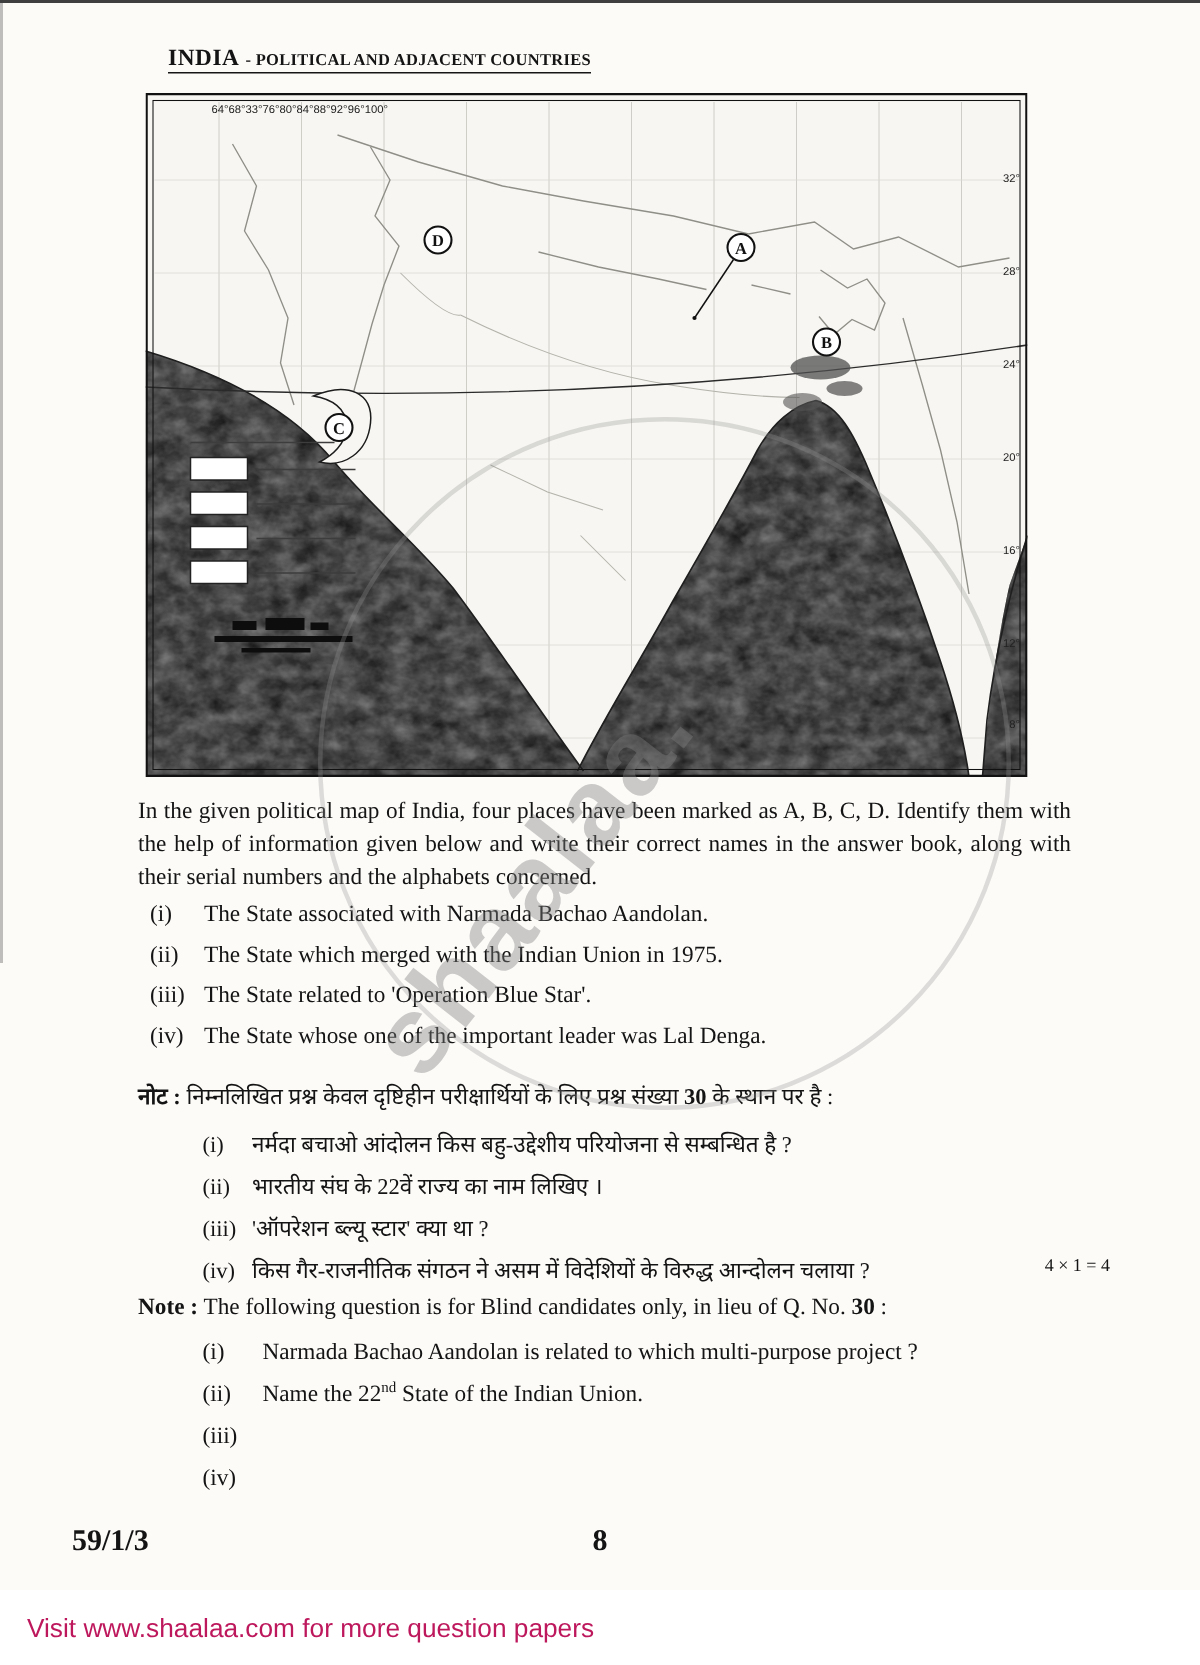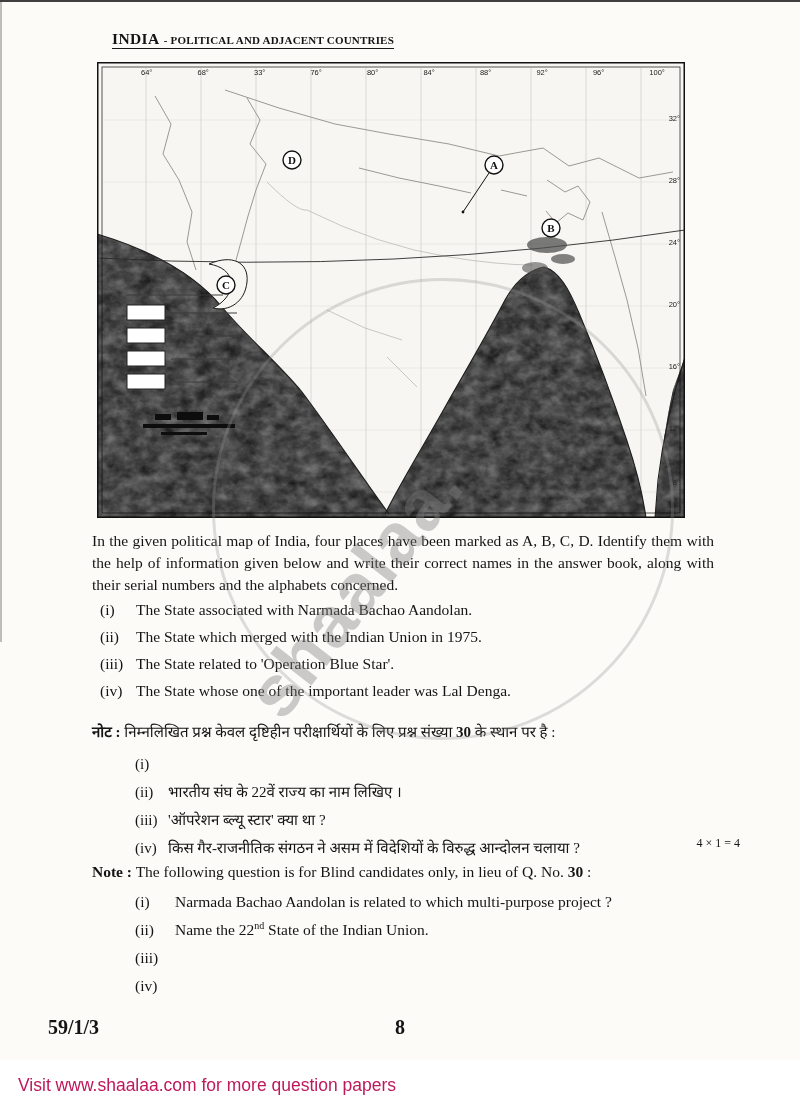--- a/index.html
+++ b/index.html
@@ -13,21 +13,21 @@
   .edge-left{position:absolute;left:0;top:2px;width:2px;height:640px;background:#8a8a8a;opacity:.55;}
 
   
   .header{position:absolute;left:112px;top:30px;border-bottom:1.6px solid #161616;padding-bottom:0;white-space:nowrap;}
   .t1{font-size:15.5px;font-weight:bold;letter-spacing:.4px;}
   .t2{font-size:11px;font-weight:bold;margin-left:4px;letter-spacing:.2px;}
 
   
   .map-wrap{position:absolute;left:97px;top:62px;width:588px;height:456px;}
   .map-wrap svg{position:absolute;left:0;top:0;}
-  .lon-row{position:absolute;left:44px;right:20px;top:6px;display:flex;justify-content:space-between;
+  .lon-row{position:absolute;left:44px;right:20px;top:6px;display:flex;justify-content:flex-start;
            font-family:"Liberation Sans","DejaVu Sans",sans-serif;font-size:7.5px;color:#222;}
   .lat{position:absolute;right:5px;font-family:"Liberation Sans","DejaVu Sans",sans-serif;font-size:7.5px;color:#222;}
   .lat0{top:52px}.lat1{top:114px}.lat2{top:176px}.lat3{top:238px}.lat4{top:300px}.lat5{top:362px}.lat6{top:416px}
 
   
   .intro{position:absolute;left:92px;top:530px;width:622px;margin:0;font-size:15.5px;line-height:22px;text-align:justify;}
   .qlist1{position:absolute;left:100px;top:600px;width:606px;font-size:15.5px;}
   .qlist1 .row{display:flex;line-height:20px;margin-bottom:7px;}
   .qlist1 .inum{width:36px;flex:none;}
 
@@ -236,20 +236,21 @@
       <span class="itext">The State whose one of the important leader was Lal Denga.</span>
     </div>
   </div>
 
   <div class="note-hi">
     <div class="nh-intro">
       <b>नोट :</b><span> निम्नलिखित प्रश्न केवल दृष्टिहीन परीक्षार्थियों के लिए प्रश्न संख्या </span><b>30</b><span> के स्थान पर है :</span>
     </div>
     <div class="row">
       <span class="inum">(i)</span>
+      <span class="itext">नर्मदा बचाओ आंदोलन किस बहु-उद्देशीय परियोजना से सम्बन्धित है ?</span>
     </div>
     <div class="row">
       <span class="inum">(ii)</span>
       <span class="itext">भारतीय संघ के 22वें राज्य का नाम लिखिए ।</span>
     </div>
     <div class="row">
       <span class="inum">(iii)</span>
       <span class="itext">'ऑपरेशन ब्ल्यू स्टार' क्या था ?</span>
     </div>
     <div class="row">

